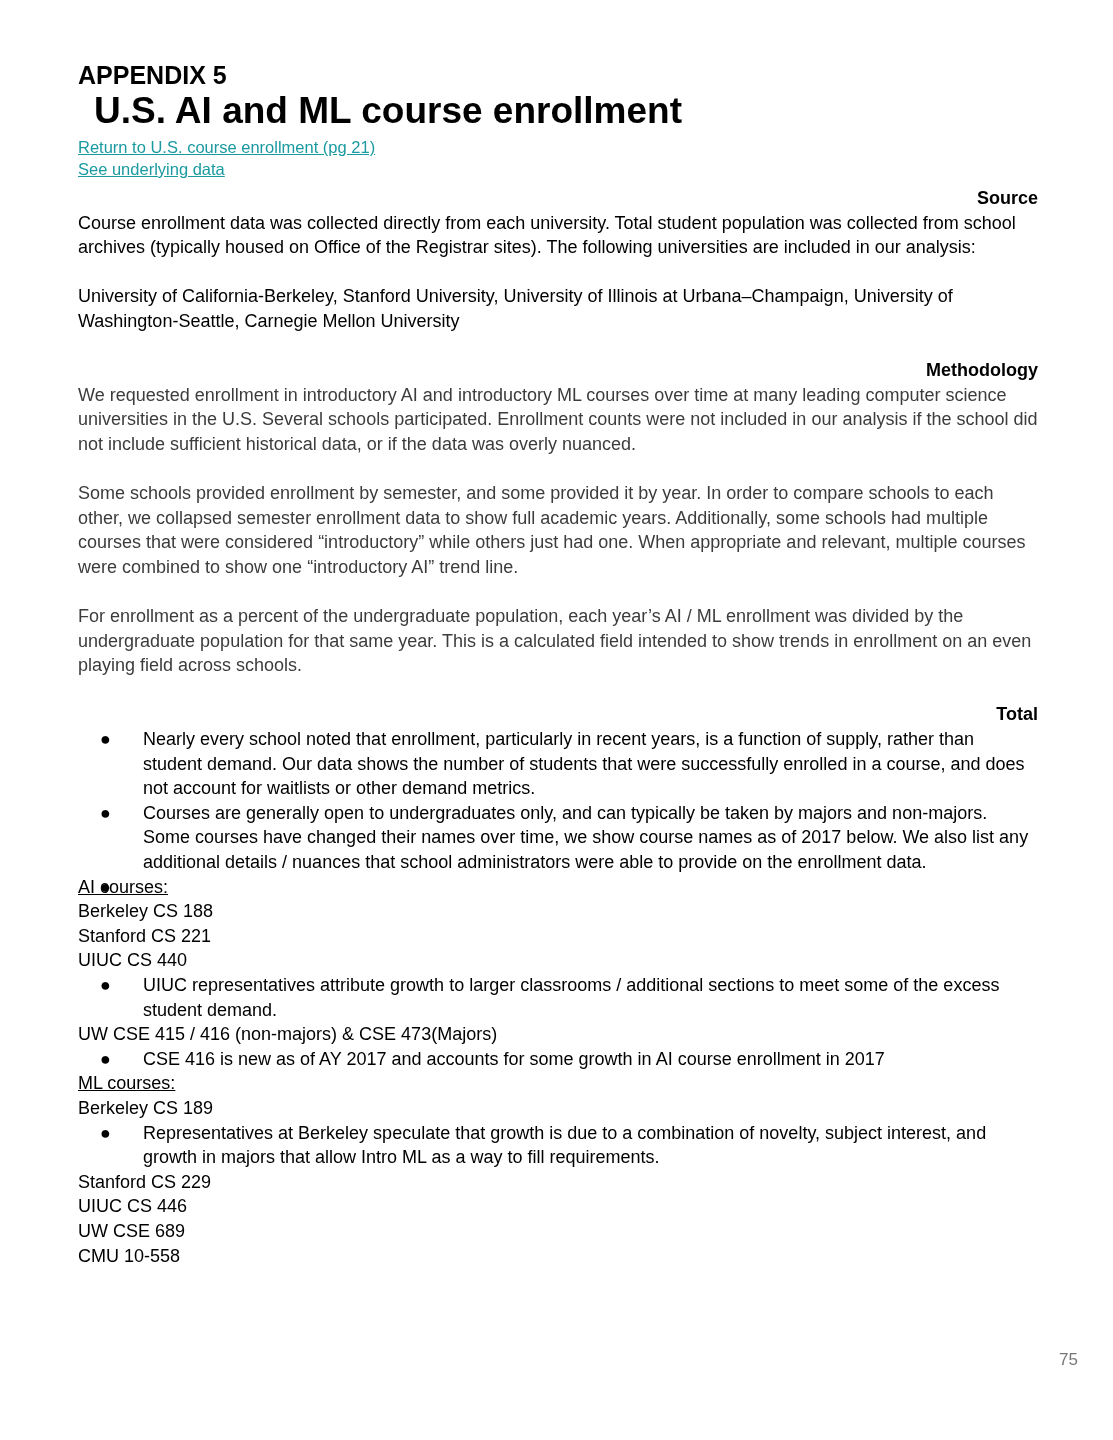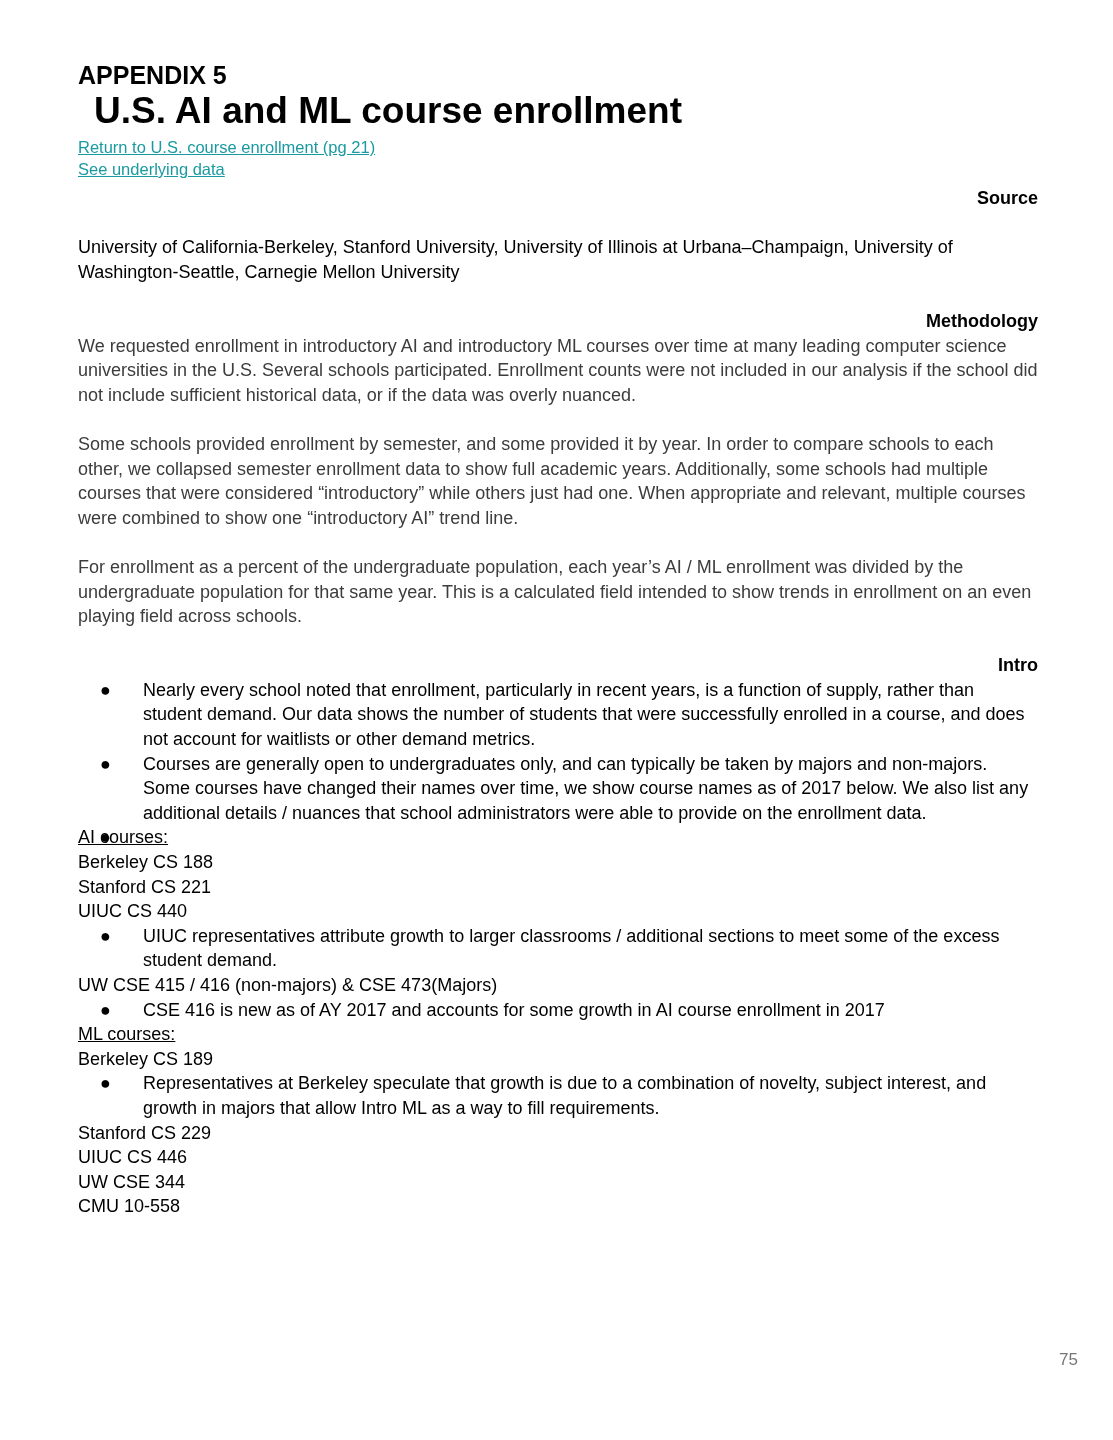--- a/index.html
+++ b/index.html
@@ -25,39 +25,40 @@
 <body>
 
 <div class="page">
   <h2 class="kicker">APPENDIX 5</h2>
   <h1 class="title">U.S. AI and ML course enrollment</h1>
   <a class="link">Return to U.S. course enrollment (pg 21)</a>
   <a class="link">See underlying data</a>
 
   <div class="section">
     <div class="h">Source</div>
+    <p>Course enrollment data was collected directly from each university. Total student population was collected from school archives (typically housed on Office of the Registrar sites). The following universities are included in our analysis:</p>
     <div class="gap"></div>
     <p>University of California-Berkeley, Stanford University, University of Illinois at Urbana–Champaign, University of Washington-Seattle, Carnegie Mellon University</p>
   </div>
 
   <div class="gap"></div>
 
   <div>
     <div class="h">Methodology</div>
     <p class="gray">We requested enrollment in introductory AI and introductory ML courses over time at many leading computer science universities in the U.S. Several schools participated. Enrollment counts were not included in our analysis if the school did not include sufficient historical data, or if the data was overly nuanced.</p>
     <div class="gap"></div>
     <p class="gray">Some schools provided enrollment by semester, and some provided it by year. In order to compare schools to each other, we collapsed semester enrollment data to show full academic years. Additionally, some schools had multiple courses that were considered “introductory” while others just had one. When appropriate and relevant, multiple courses were combined to show one “introductory AI” trend line.</p>
     <div class="gap"></div>
     <p class="gray">For enrollment as a percent of the undergraduate population, each year’s AI / ML enrollment was divided by the undergraduate population for that same year. This is a calculated field intended to show trends in enrollment on an even playing field across schools.</p>
   </div>
 
   <div class="gap"></div>
 
   <div>
-    <div class="h">Intro</div>
+    <div class="h">Total</div>
     <ul>
       <li><span class="bullet">●</span><span>Nearly every school noted that enrollment, particularly in recent years, is a function of supply, rather than student demand. Our data shows the number of students that were successfully enrolled in a course, and does not account for waitlists or other demand metrics.</span></li>
       <li><span class="bullet">●</span><span>Courses are generally open to undergraduates only, and can typically be taken by majors and non-majors. Some courses have changed their names over time, we show course names as of 2017 below. We also list any additional details / nuances that school administrators were able to provide on the enrollment data.</span></li>
       <li><span class="bullet">●</span></li>
     </ul>
 
     <div class="line u">AI courses:</div>
     <div class="line">Berkeley CS 188</div>
     <div class="line">Stanford CS 221</div>
     <div class="line">UIUC CS 440</div>
@@ -69,18 +70,18 @@
       <li><span class="bullet">●</span><span>CSE 416 is new as of AY 2017 and accounts for some growth in AI course enrollment in 2017</span></li>
     </ul>
 
     <div class="line u">ML courses:</div>
     <div class="line">Berkeley CS 189</div>
     <ul>
       <li><span class="bullet">●</span><span>Representatives at Berkeley speculate that growth is due to a combination of novelty, subject interest, and growth in majors that allow Intro ML as a way to fill requirements.</span></li>
     </ul>
     <div class="line">Stanford CS 229</div>
     <div class="line">UIUC CS 446</div>
-    <div class="line">UW CSE 344</div>
+    <div class="line">UW CSE 689</div>
     <div class="line">CMU 10-558</div>
   </div>
 </div>
 
 <div class="pagenum">75</div>
 
 </body></html>

